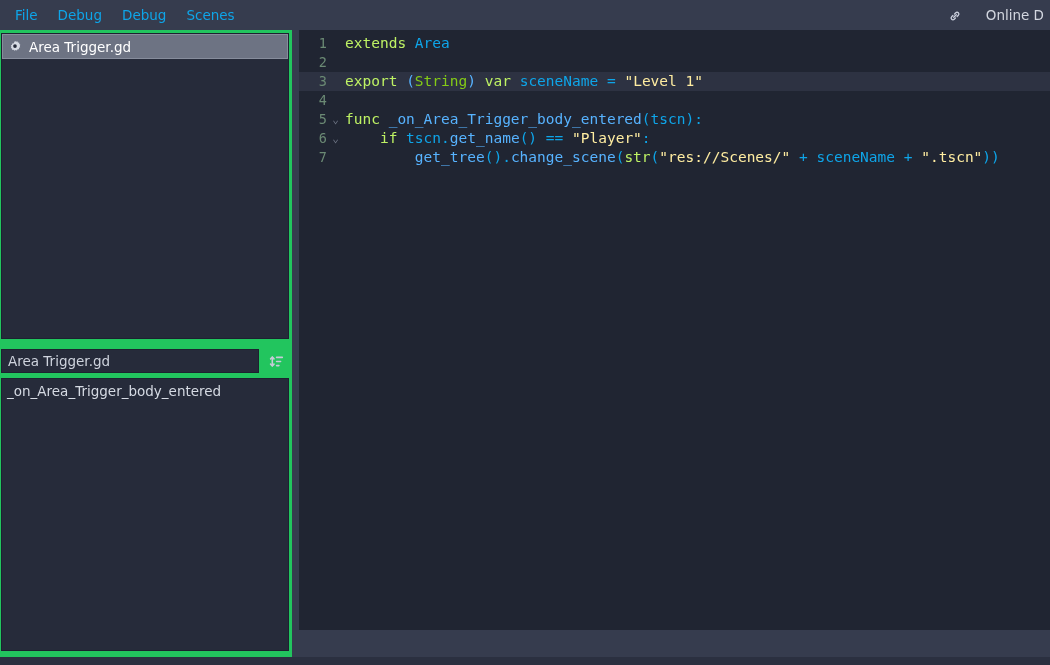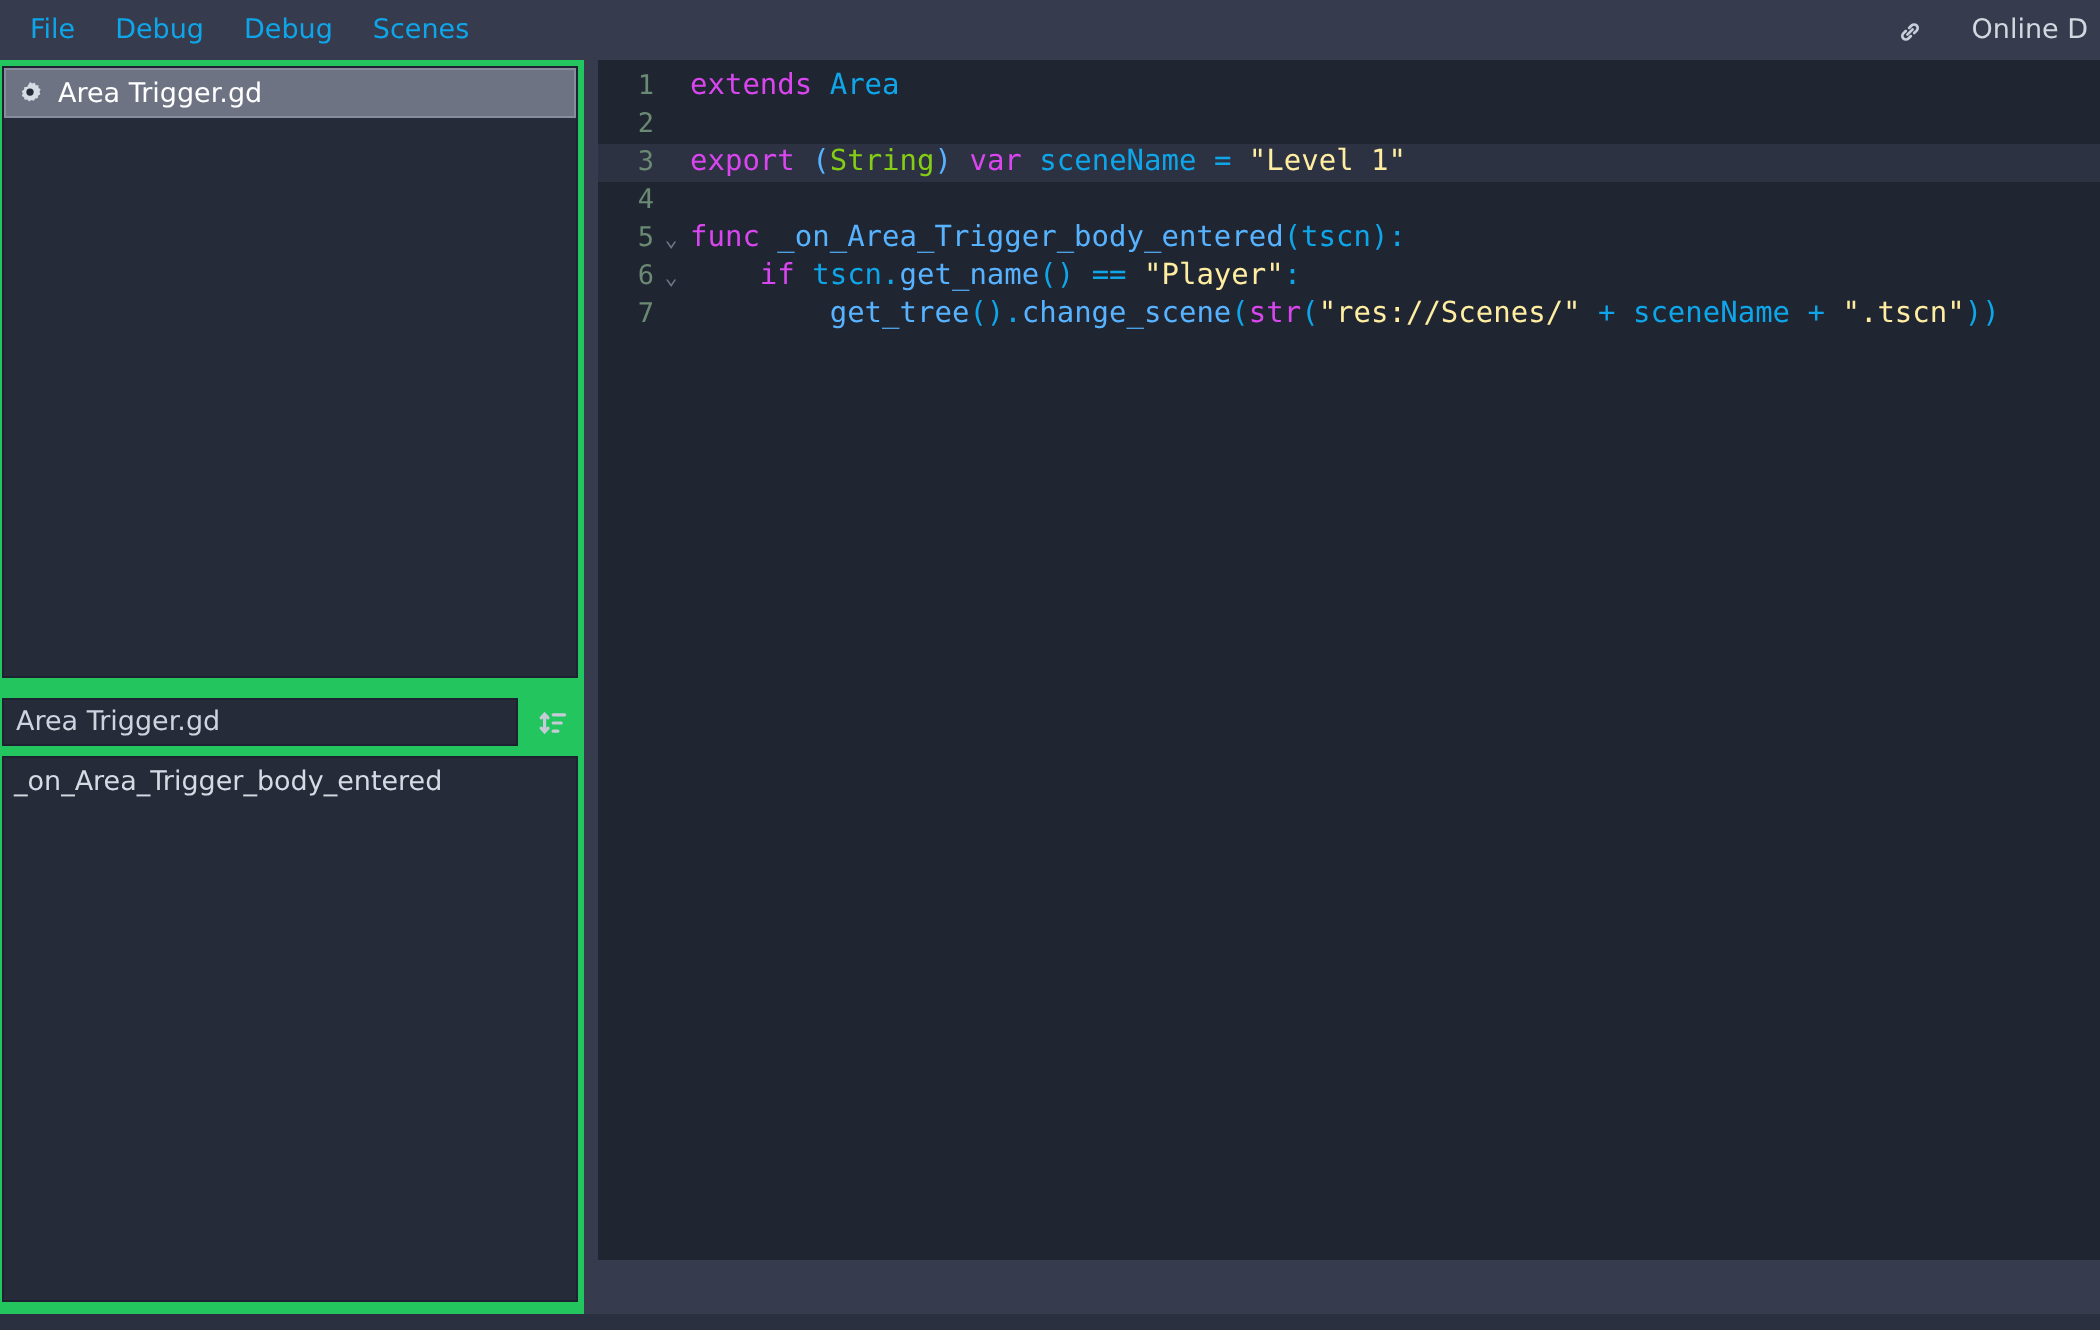--- a/index.html
+++ b/index.html
@@ -207,21 +207,21 @@
     user-select: none;
   }
   .ctext {
     flex: 1 1 auto;
     line-height: 19px;
     padding-left: 3px;
     color: #c3cbe0;
   }
 
   
-  .kw      { color: #d946ef; }
+  .kw      { color: #bef264; }
   .type    { color: #84cc16; }
   .func    { color: #57b3ff; }
   .str     { color: #ffeda1; }
   .plain   { color: #0ea5e9; }
 
   
   #bottom-strip {
     position: absolute;
     left: 0; top: 657px;
     width: 1050px; height: 8px;

